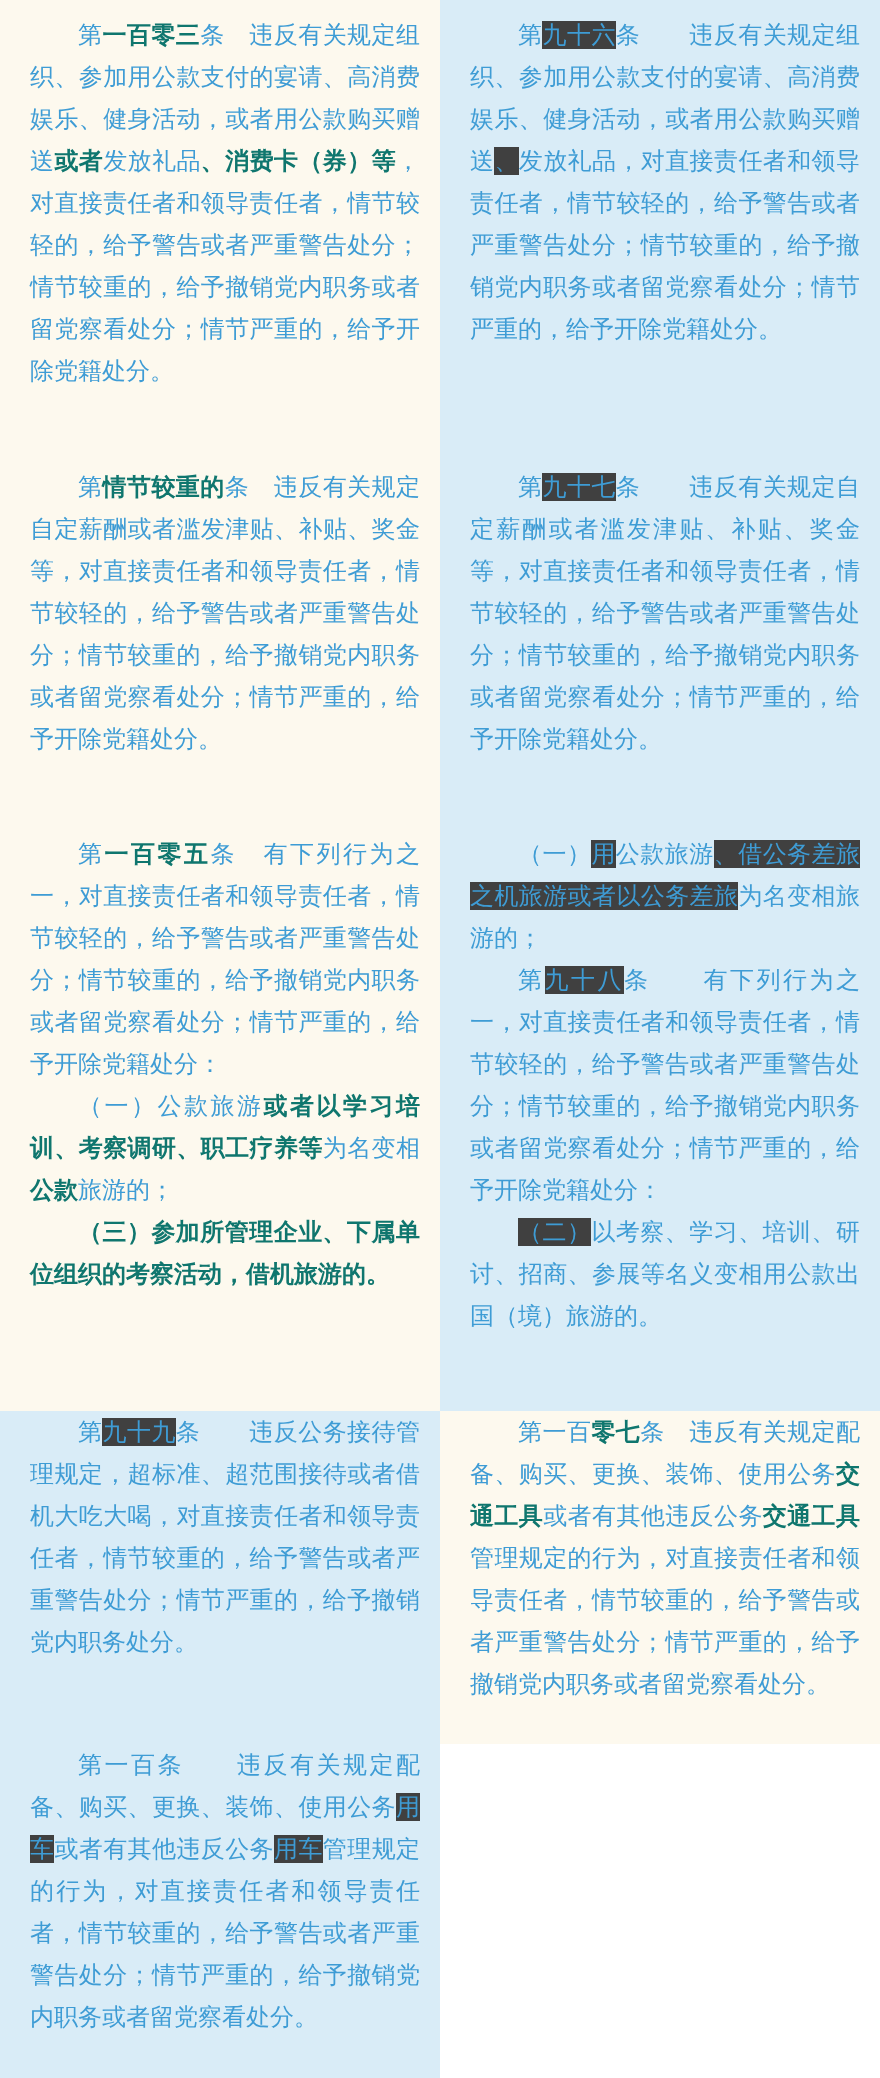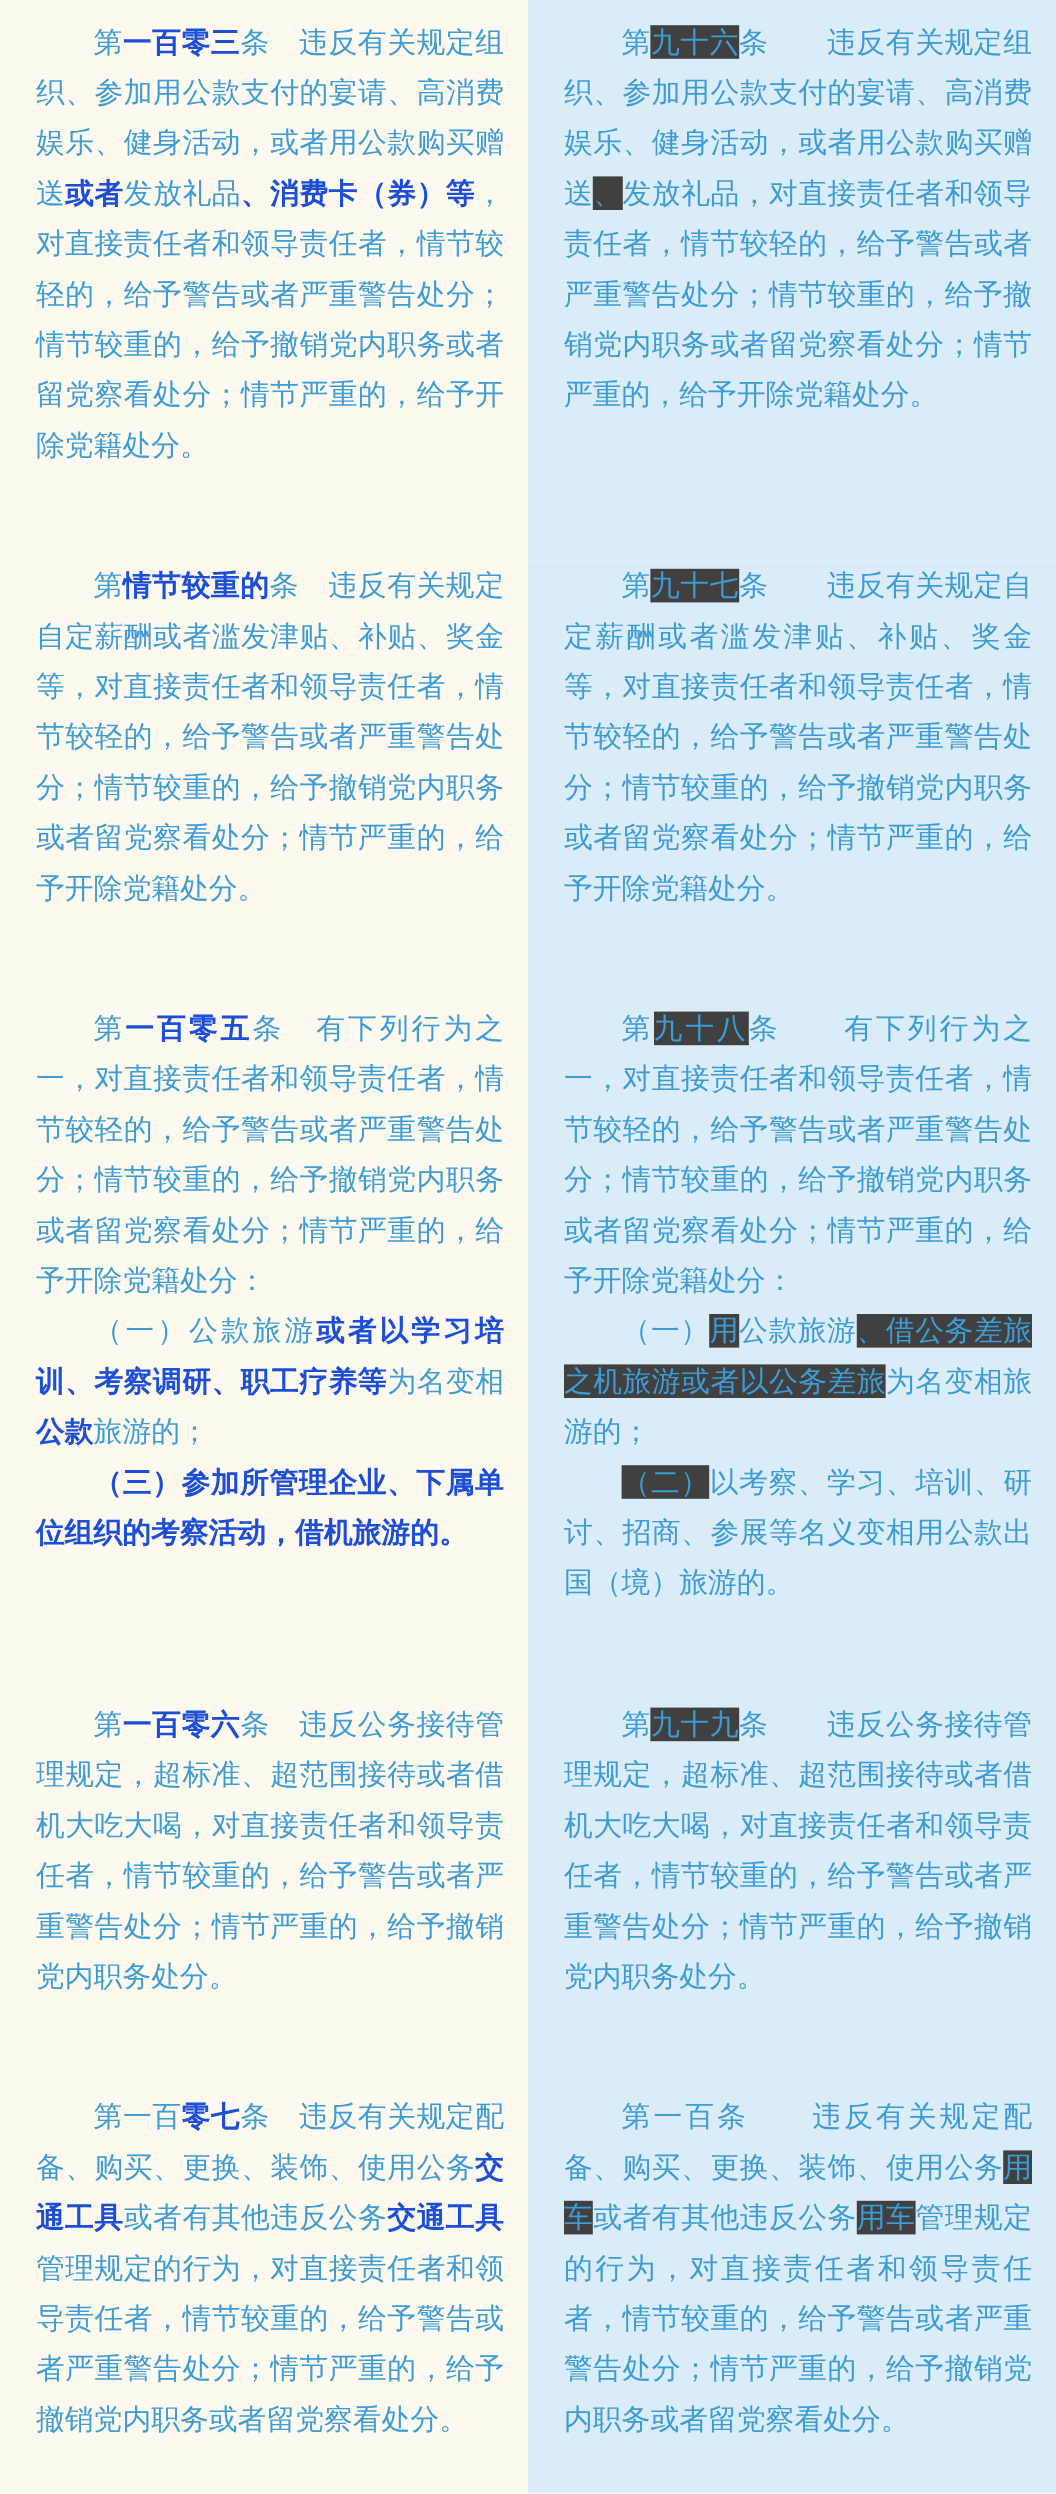--- a/index.html
+++ b/index.html
@@ -21,21 +21,21 @@
   .cell.row-last{padding-bottom:10px;}
   .cell p{
     margin:0;
     font-size:24px;
     line-height:42px;
     color:#3e9cd5;
     text-align:justify;
     text-indent:2em;
     word-break:break-all;
   }
-  .em{color:#1d4ed8;font-weight:bold;}
+  .em{color:#0f766e;font-weight:bold;}
   .hl{background:#404040;}
 </style>
 </head>
 <body>
 
 <div class="page">
     <div class="cell old row-first">
       <p><span>第</span><span class="em">一百零三</span><span>条　违反有关规定组织、参加用公款支付的宴请、高消费娱乐、健身活动，或者用公款购买赠送</span><span class="em">或者</span><span>发放礼品</span><span class="em">、消费卡（券）等</span><span>，对直接责任者和领导责任者，情节较轻的，给予警告或者严重警告处分；情节较重的，给予撤销党内职务或者留党察看处分；情节严重的，给予开除党籍处分。</span></p>
     </div>
     <div class="cell new row-first">
@@ -46,26 +46,23 @@
     </div>
     <div class="cell new">
       <p><span>第</span><span class="hl">九十七</span><span>条　　违反有关规定自定薪酬或者滥发津贴、补贴、奖金等，对直接责任者和领导责任者，情节较轻的，给予警告或者严重警告处分；情节较重的，给予撤销党内职务或者留党察看处分；情节严重的，给予开除党籍处分。</span></p>
     </div>
     <div class="cell old">
       <p><span>第</span><span class="em">一百零五</span><span>条　有下列行为之一，对直接责任者和领导责任者，情节较轻的，给予警告或者严重警告处分；情节较重的，给予撤销党内职务或者留党察看处分；情节严重的，给予开除党籍处分：</span></p>
       <p><span>（一）公款旅游</span><span class="em">或者以学习培训、考察调研、职工疗养等</span><span>为名变相</span><span class="em">公款</span><span>旅游的；</span></p>
       <p><span class="em">（三）参加所管理企业、下属单位组织的考察活动，借机旅游的。</span></p>
     </div>
     <div class="cell new">
+      <p><span>（一）</span><span class="hl">用</span><span>公款旅游</span><span class="hl">、借公务差旅之机旅游或者以公务差旅</span><span>为名变相旅游的；</span></p>
       <p><span>第</span><span class="hl">九十八</span><span>条　　有下列行为之一，对直接责任者和领导责任者，情节较轻的，给予警告或者严重警告处分；情节较重的，给予撤销党内职务或者留党察看处分；情节严重的，给予开除党籍处分：</span></p>
-      <p><span>（一）</span><span class="hl">用</span><span>公款旅游</span><span class="hl">、借公务差旅之机旅游或者以公务差旅</span><span>为名变相旅游的；</span></p>
       <p><span class="hl">（二）</span><span>以考察、学习、培训、研讨、招商、参展等名义变相用公款出国（境）旅游的。</span></p>
-    </div>
-    <div class="cell old">
-      <p><span>第</span><span class="em">一百零六</span><span>条　违反公务接待管理规定，超标准、超范围接待或者借机大吃大喝，对直接责任者和领导责任者，情节较重的，给予警告或者严重警告处分；情节严重的，给予撤销党内职务处分。</span></p>
     </div>
     <div class="cell new">
       <p><span>第</span><span class="hl">九十九</span><span>条　　违反公务接待管理规定，超标准、超范围接待或者借机大吃大喝，对直接责任者和领导责任者，情节较重的，给予警告或者严重警告处分；情节严重的，给予撤销党内职务处分。</span></p>
     </div>
     <div class="cell old row-last">
       <p><span>第一百</span><span class="em">零七</span><span>条　违反有关规定配备、购买、更换、装饰、使用公务</span><span class="em">交通工具</span><span>或者有其他违反公务</span><span class="em">交通工具</span><span>管理规定的行为，对直接责任者和领导责任者，情节较重的，给予警告或者严重警告处分；情节严重的，给予撤销党内职务或者留党察看处分。</span></p>
     </div>
     <div class="cell new row-last">
       <p><span>第一百条　　违反有关规定配备、购买、更换、装饰、使用公务</span><span class="hl">用车</span><span>或者有其他违反公务</span><span class="hl">用车</span><span>管理规定的行为，对直接责任者和领导责任者，情节较重的，给予警告或者严重警告处分；情节严重的，给予撤销党内职务或者留党察看处分。</span></p>
     </div>

